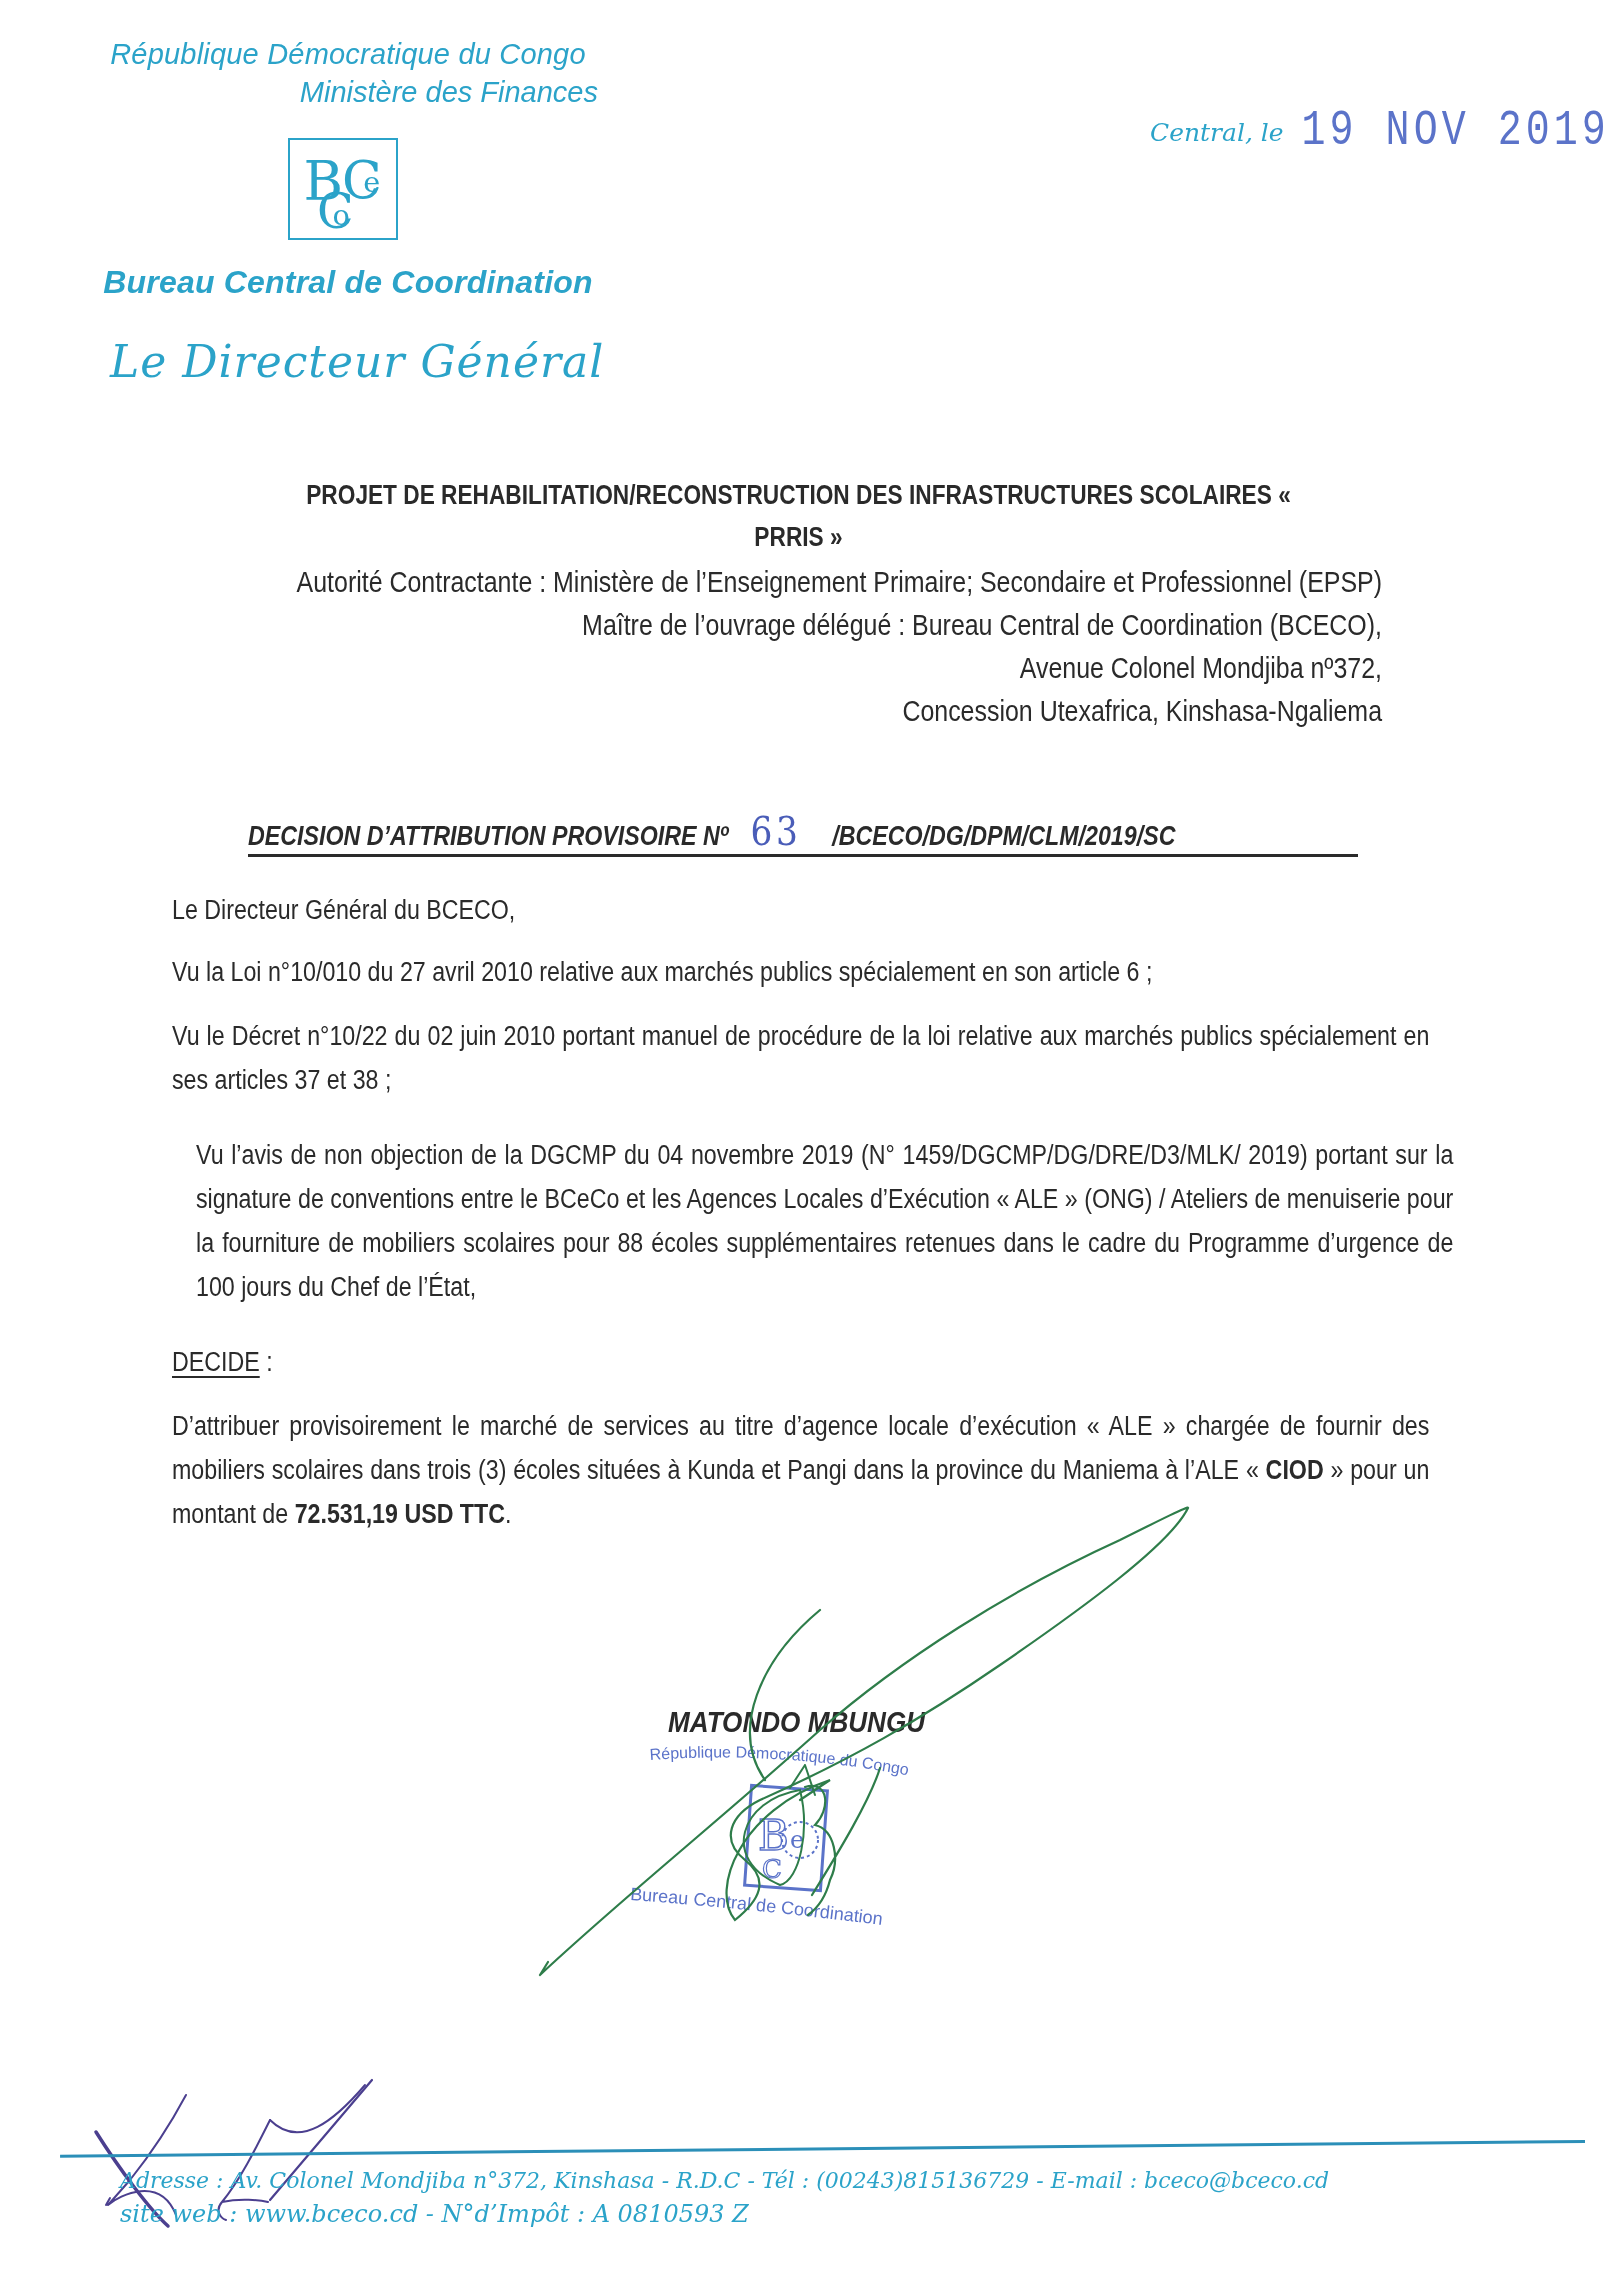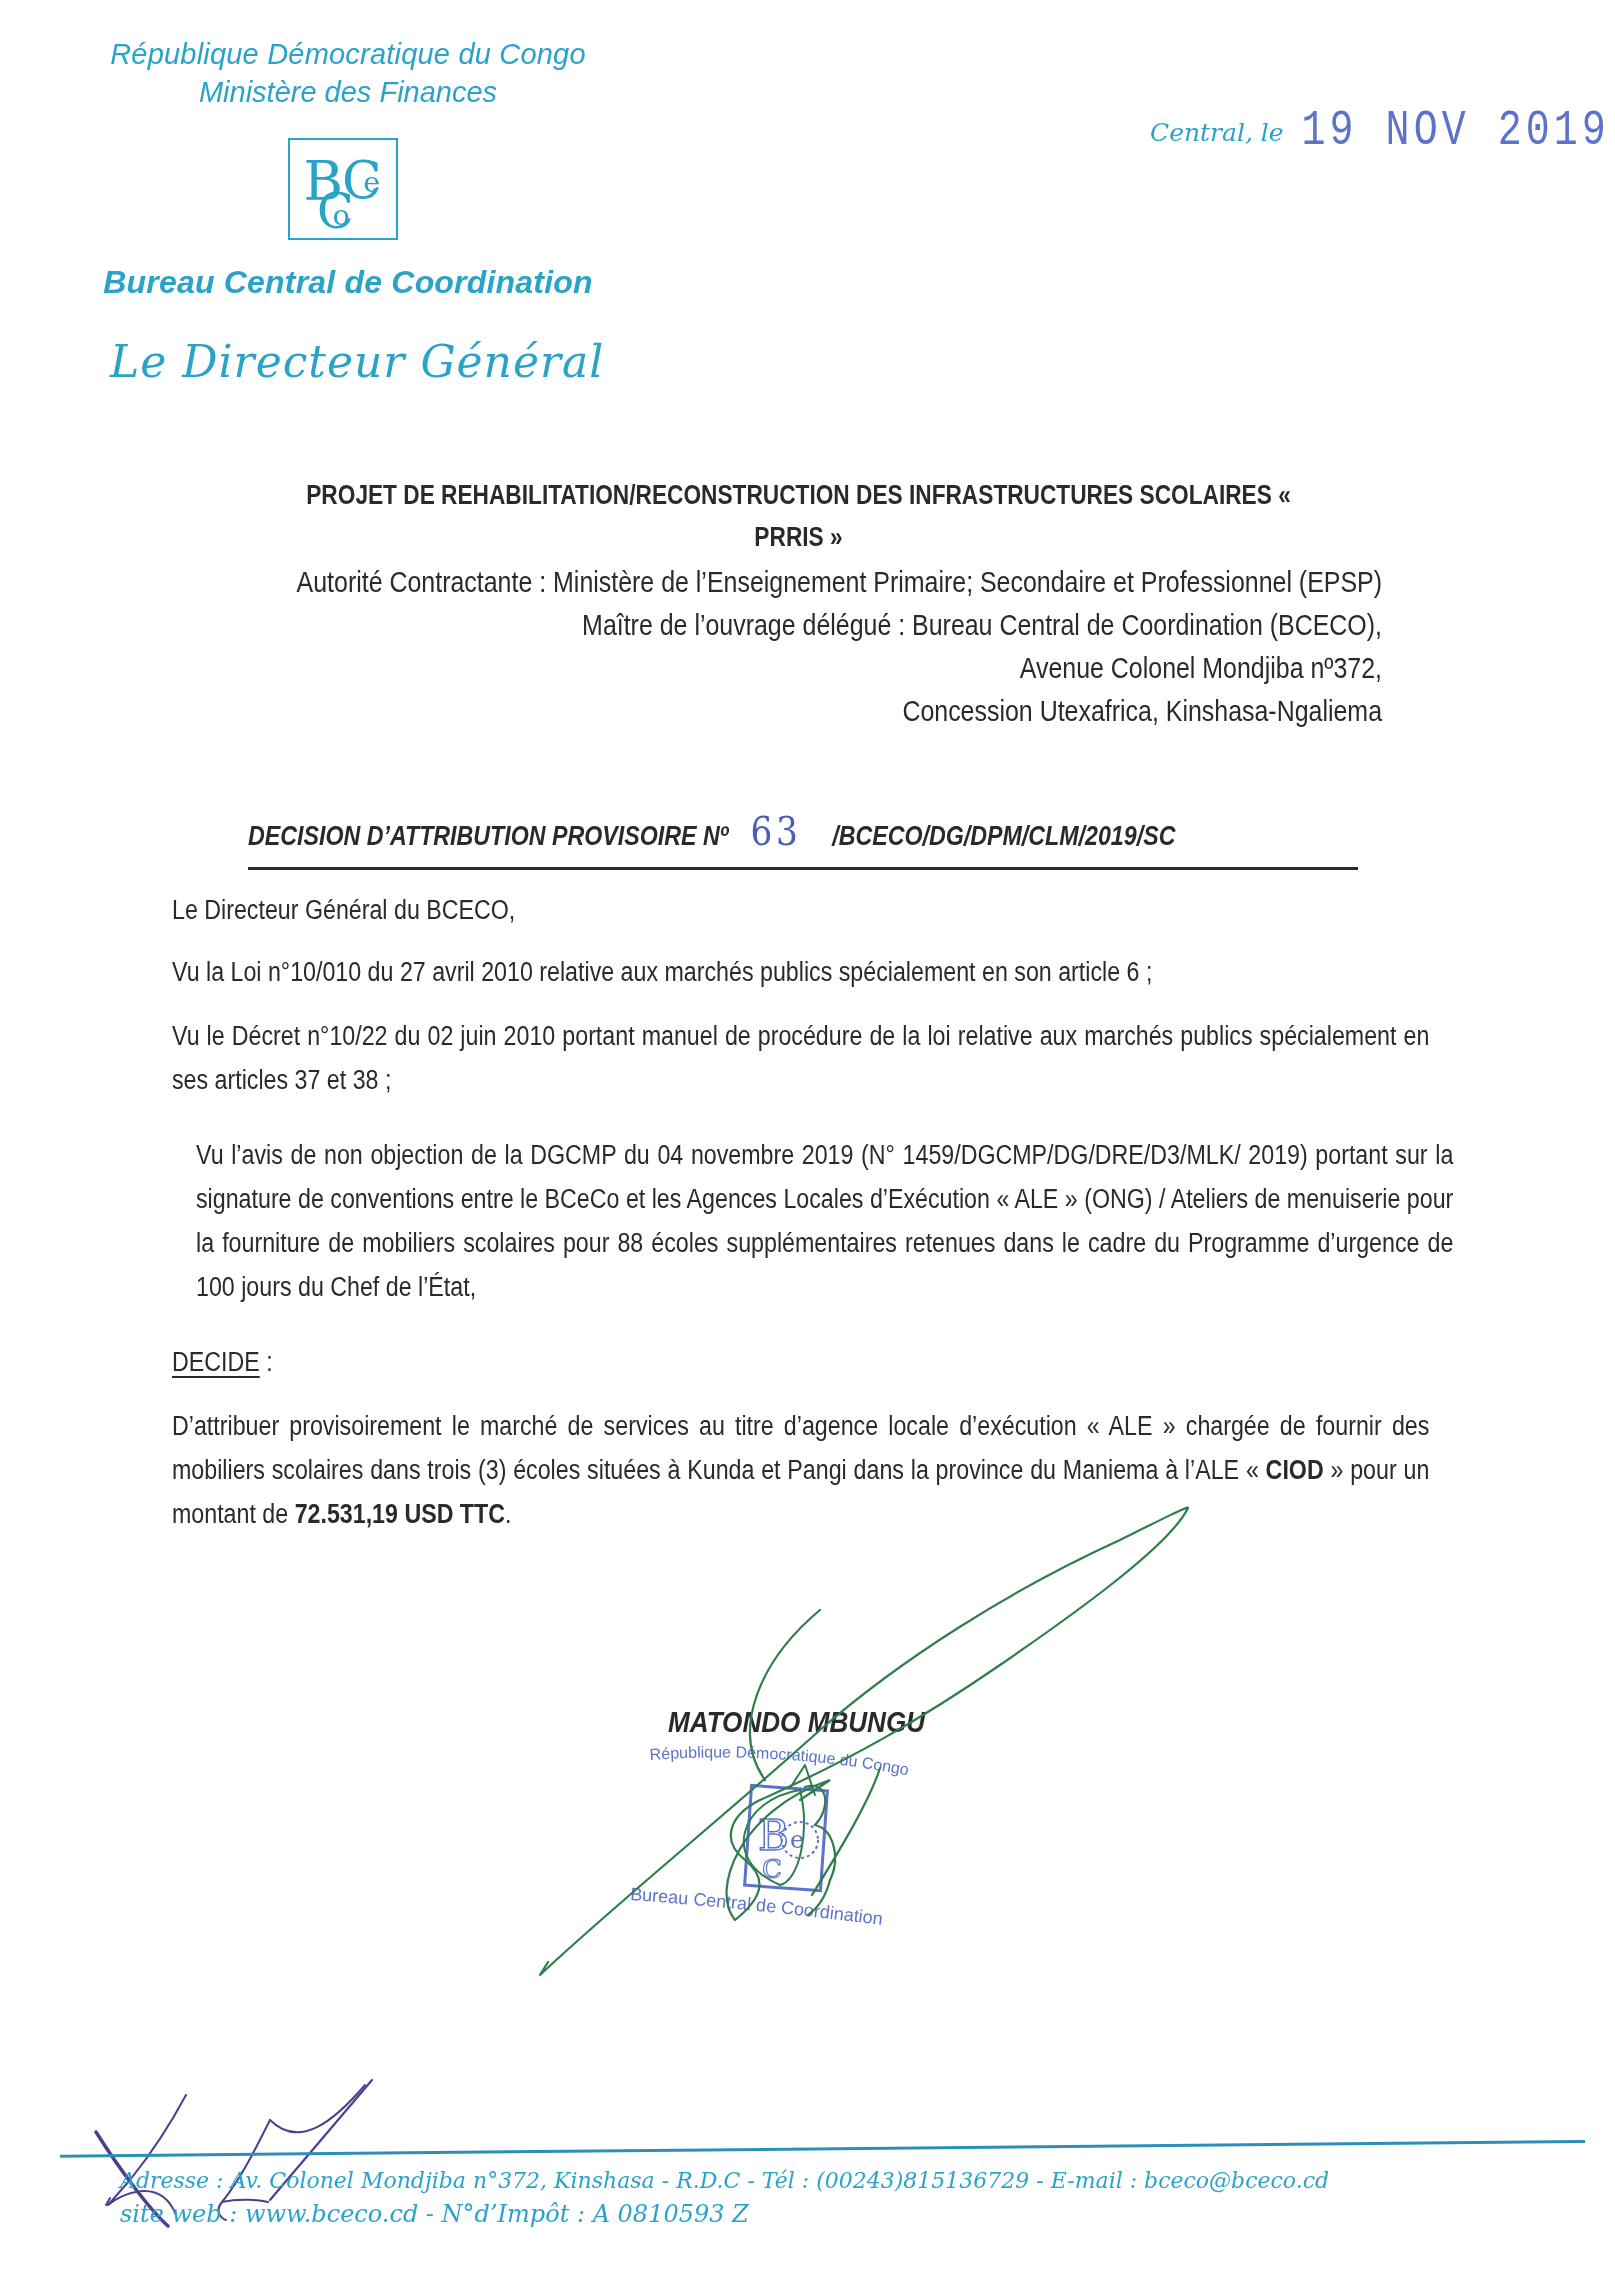--- a/index.html
+++ b/index.html
@@ -2,38 +2,38 @@
 <html><head>
 <meta charset="utf-8">
 <style>
   html, body { margin: 0; padding: 0; background: #ffffff; }
   body { width: 1615px; height: 2274px; position: relative; overflow: hidden; font-family: "Liberation Sans", sans-serif; color: #2a2a2a; }
   .abs { position: absolute; }
   .blue { color: #2ba3c9; }
 
   
   .lh-line1 { left: 98px; top: 38px; width: 500px; font-size: 29px; font-style: italic; text-align: center; white-space: nowrap; letter-spacing: 0.2px; }
-  .lh-line2 { left: 98px; top: 76px; width: 500px; font-size: 29px; font-style: italic; text-align: center; white-space: nowrap; }
+  .lh-line2 { left: 98px; top: 76px; width: 500px; font-size: 29px; font-style: italic; text-align: right; white-space: nowrap; }
   .logo-box { left: 288px; top: 138px; width: 110px; height: 102px; border: 2px solid #2ba3c9; box-sizing: border-box; }
   .logo-box svg { width: 100%; height: 100%; display: block; }
   .lh-bureau { left: 98px; top: 264px; width: 500px; font-size: 32px; font-weight: bold; font-style: italic; text-align: center; white-space: nowrap; letter-spacing: 0.2px; }
   .lh-dg { left: 110px; top: 336px; width: 480px; font-family: "DejaVu Serif", serif; font-size: 44px; font-style: italic; text-align: center; white-space: nowrap; letter-spacing: 1px; font-weight: normal; }
 
   
   .date-wrap { left: 1150px; top: 108px; white-space: nowrap; display: flex; align-items: baseline; }
   .date-city { font-family: "DejaVu Serif", serif; font-style: italic; font-size: 25px; color: #2ba3c9; margin-right: 18px; }
   .date-stamp { font-family: "Liberation Mono", monospace; font-size: 40px; color: #5b73c9; letter-spacing: 4px; transform: scaleY(1.25); display: inline-block; }
 
   
   .proj-title { left: 170px; top: 474px; width: 1257px; font-size: 27px; font-weight: bold; text-align: center; line-height: 42px; transform: scaleX(0.84); transform-origin: center top; white-space: nowrap; }
   .proj-title2 { left: 170px; top: 516px; width: 1257px; font-size: 27px; font-weight: bold; text-align: center; line-height: 42px; transform: scaleX(0.84); transform-origin: center top; }
   .addr-block { left: 120px; top: 561px; width: 1357px; font-size: 29px; text-align: right; line-height: 43px; }
   .addr-block div { transform: scaleX(0.86); transform-origin: center top; white-space: nowrap; }
 
-  .decision { left: 248px; top: 808px; width: 1110px; font-size: 27px; font-weight: bold; font-style: italic; white-space: nowrap; border-bottom: 3px solid #2a2a2a; padding-bottom: 13px; display: flex; align-items: flex-start; }
+  .decision { left: 248px; top: 808px; width: 1110px; font-size: 27px; font-weight: bold; font-style: italic; white-space: nowrap; border-bottom: 3px solid #2a2a2a; padding-bottom: 0; display: flex; align-items: flex-start; }
   .decision .inner { transform: scaleX(0.86); transform-origin: left top; display: flex; align-items: baseline; width: 1290px; }
   .decision .num-hand { font-family: "DejaVu Serif", serif; font-style: normal; font-weight: normal; color: #4a5db8; font-size: 40px; margin: 0 36px 0 26px; letter-spacing: 4px; }
 
   
   .body { left: 172px; width: 1257px; font-size: 27px; line-height: 44px; text-align: justify; }
   .body p { margin: 0; }
   .sq { transform: scaleX(0.86); transform-origin: left top; width: 1462px; }
   .decide-label { text-decoration: underline; text-underline-offset: 5px; }
   b { font-weight: bold; }
 

